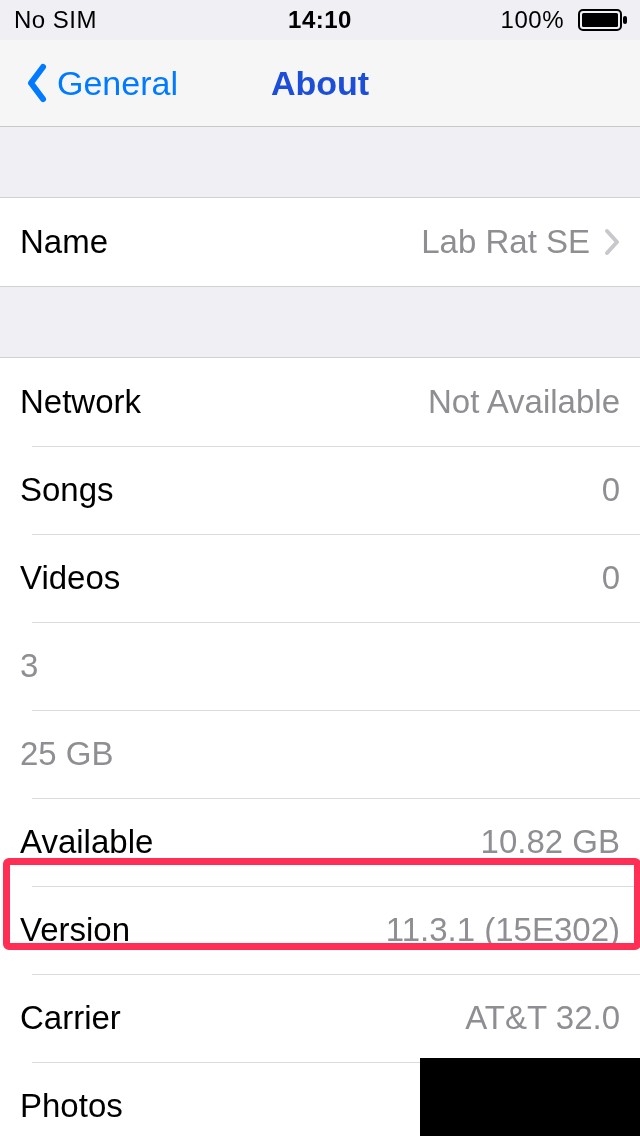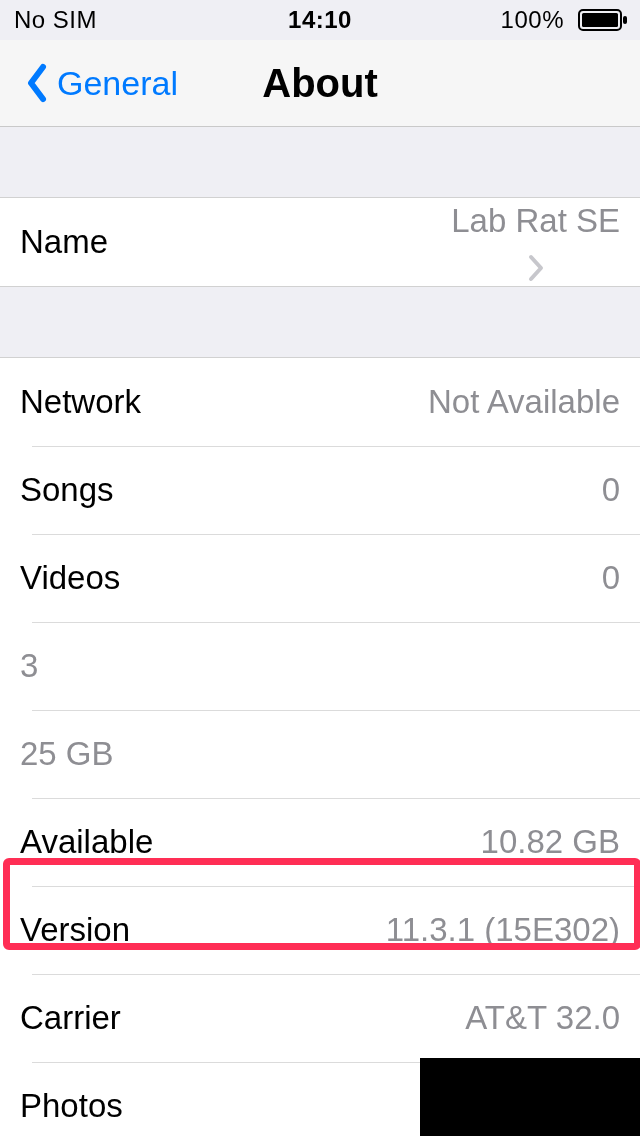--- a/index.html
+++ b/index.html
@@ -44,23 +44,23 @@
       color: #007aff;
       font-size: 34px;
       font-weight: 400;
       gap: 8px;
     }
     .nav-back svg { flex: 0 0 auto; }
     .nav-title {
       position: absolute;
       left: 50%;
       transform: translateX(-50%);
-      font-size: 40px;
+      font-size: 34px;
       font-weight: 600;
-      color: #000000;
+      color: #1d4ed8;
     }
 
     .group-spacer {
       height: 70px;
       background: #efeff4;
     }
 
     .list {
       background: #fff;
       border-top: 1px solid rgba(0,0,0,0.18);
@@ -89,21 +89,20 @@
       color: #000;
       font-weight: 400;
     }
     .row-value {
       font-size: 33px;
       color: #8e8e93;
       font-weight: 400;
       display: flex;
       align-items: center;
       gap: 14px;
-      flex-direction: column;
     }
     .chevron {
       color: #c7c7cc;
       display:flex;
       align-items:center;
     }
     .highlight {
       position: absolute;
       left: 3px;
       top: 858px;

